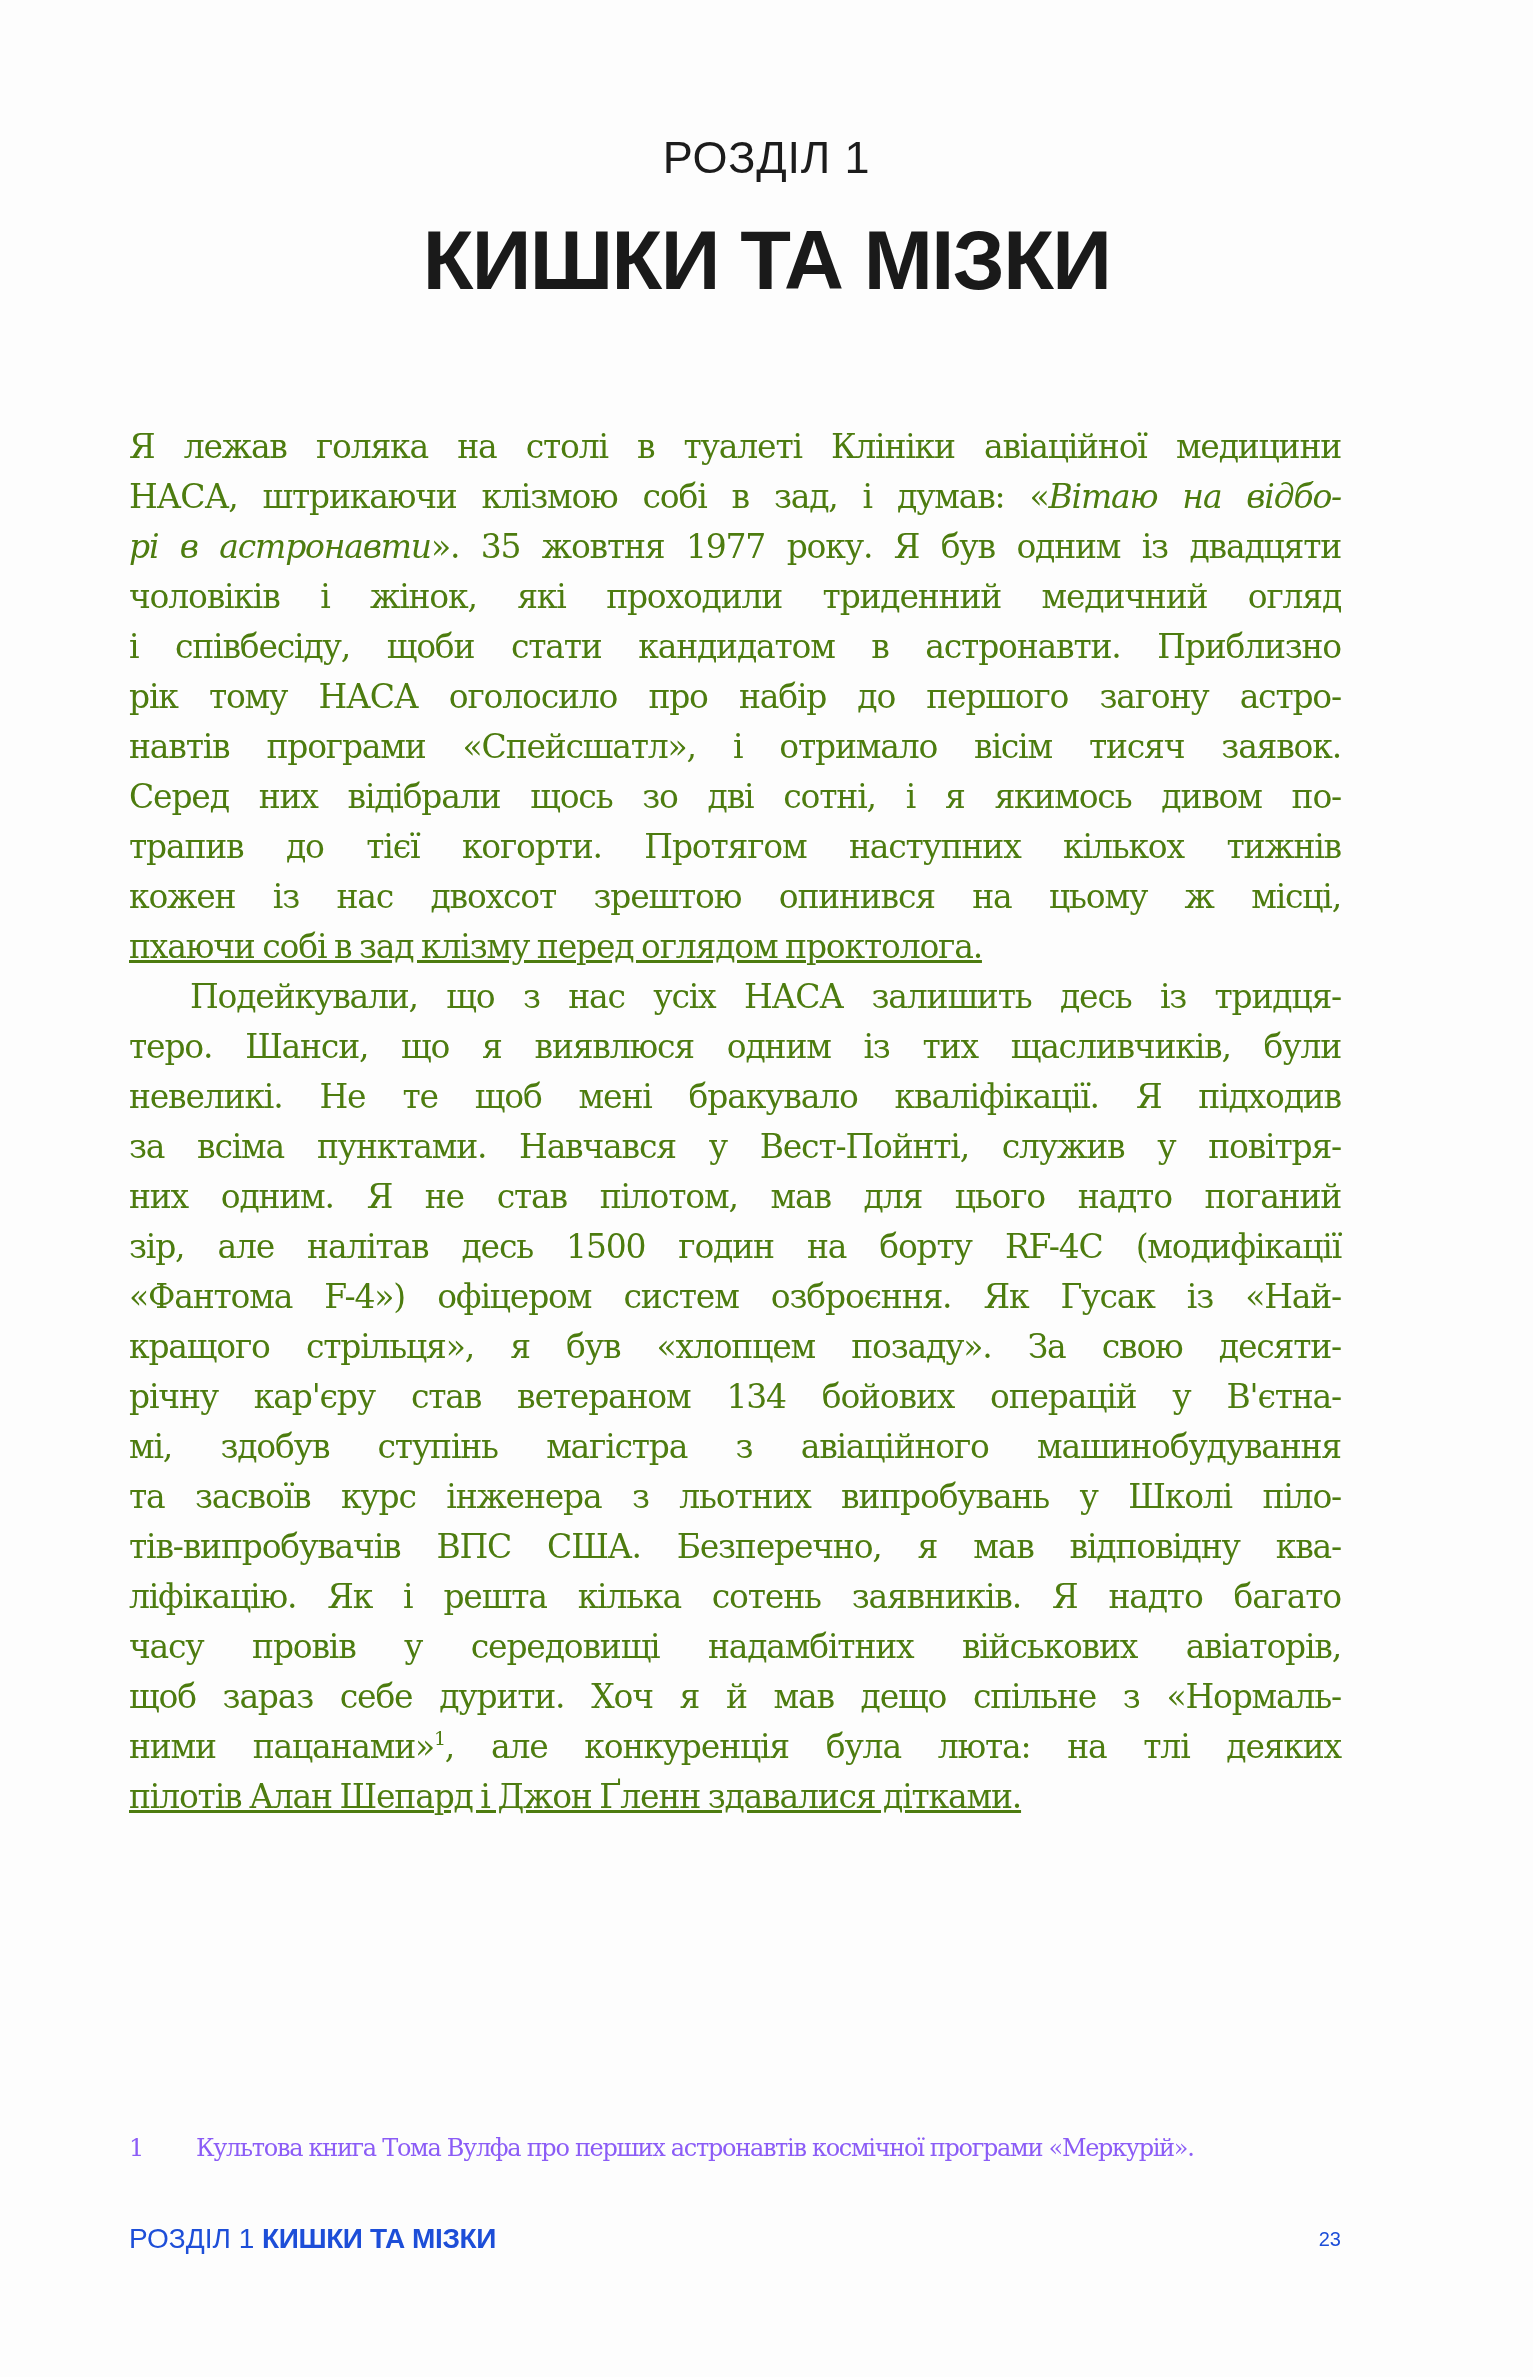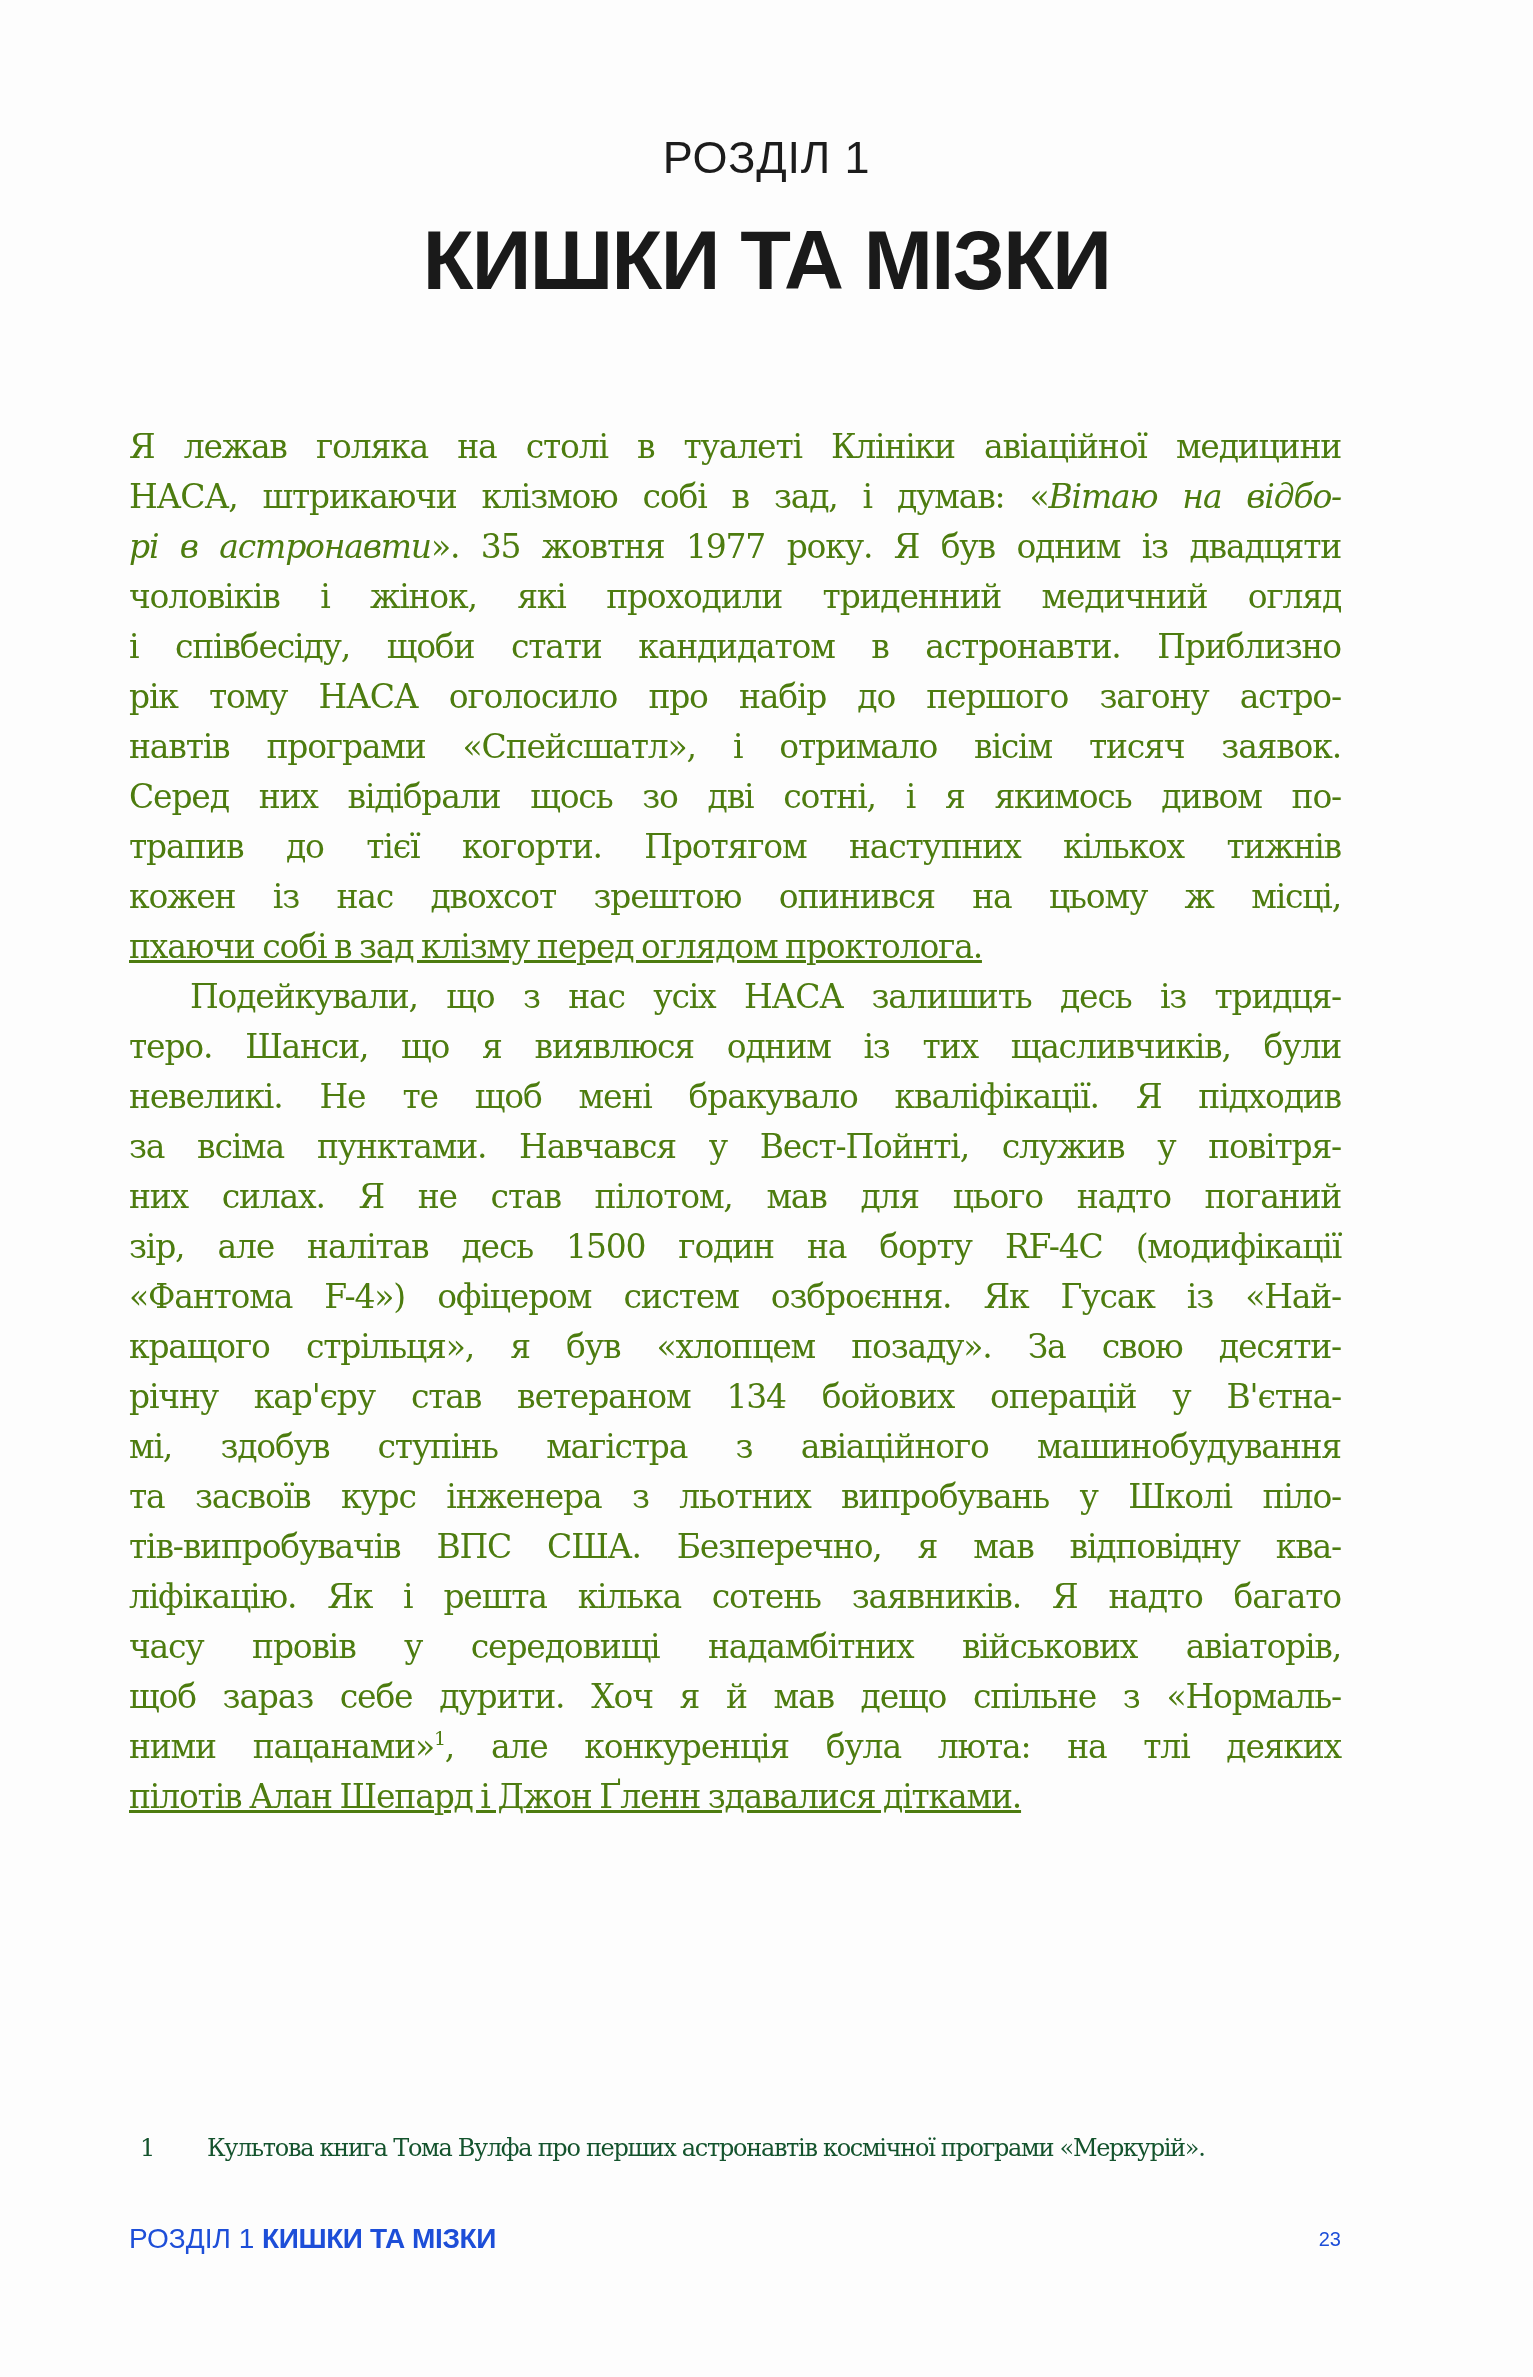--- a/index.html
+++ b/index.html
@@ -75,27 +75,27 @@
     .italic {
       font-style: italic;
     }
     sup.fn-ref {
       font-size: 19px;
       line-height: 0;
       vertical-align: 12.8px;
     }
     .footnote {
       position: absolute;
-      left: 140px;
+      left: 129px;
       top: 2128px;
       width: 1214px;
       font-family: "DejaVu Serif", serif;
       font-size: 24px;
       line-height: 40px;
-      color: #14532d;
+      color: #8b5cf6;
       letter-spacing: -1.3px;
       white-space: nowrap;
     }
     .footnote .fn-num {
       display: inline-block;
       width: 67px;
       letter-spacing: 0;
     }
     .running-footer {
       position: absolute;
@@ -141,21 +141,21 @@
     <span class="line">навтів програми «Спейсшатл», і отримало вісім тисяч заявок.</span>
     <span class="line">Серед них відібрали щось зо дві сотні, і я якимось дивом по-</span>
     <span class="line">трапив до тієї когорти. Протягом наступних кількох тижнів</span>
     <span class="line">кожен із нас двохсот зрештою опинився на цьому ж місці,</span>
     <span class="line last">пхаючи собі в зад клізму перед оглядом проктолога.</span>
 
     <span class="line indent">Подейкували, що з нас усіх НАСА залишить десь із тридця-</span>
     <span class="line">теро. Шанси, що я виявлюся одним із тих щасливчиків, були</span>
     <span class="line">невеликі. Не те щоб мені бракувало кваліфікації. Я підходив</span>
     <span class="line">за всіма пунктами. Навчався у Вест-Пойнті, служив у повітря-</span>
-    <span class="line">них силах. Я не став пілотом, мав для цього надто поганий</span>
+    <span class="line">них одним. Я не став пілотом, мав для цього надто поганий</span>
     <span class="line">зір, але налітав десь 1500 годин на борту RF-4C (модифікації</span>
     <span class="line">«Фантома F-4») офіцером систем озброєння. Як Гусак із «Най-</span>
     <span class="line">кращого стрільця», я був «хлопцем позаду». За свою десяти-</span>
     <span class="line">річну кар'єру став ветераном 134 бойових операцій у В'єтна-</span>
     <span class="line">мі, здобув ступінь магістра з авіаційного машинобудування</span>
     <span class="line">та засвоїв курс інженера з льотних випробувань у Школі піло-</span>
     <span class="line">тів-випробувачів ВПС США. Безперечно, я мав відповідну ква-</span>
     <span class="line">ліфікацію. Як і решта кілька сотень заявників. Я надто багато</span>
     <span class="line">часу провів у середовищі надамбітних військових авіаторів,</span>
     <span class="line">щоб зараз себе дурити. Хоч я й мав дещо спільне з «Нормаль-</span>

